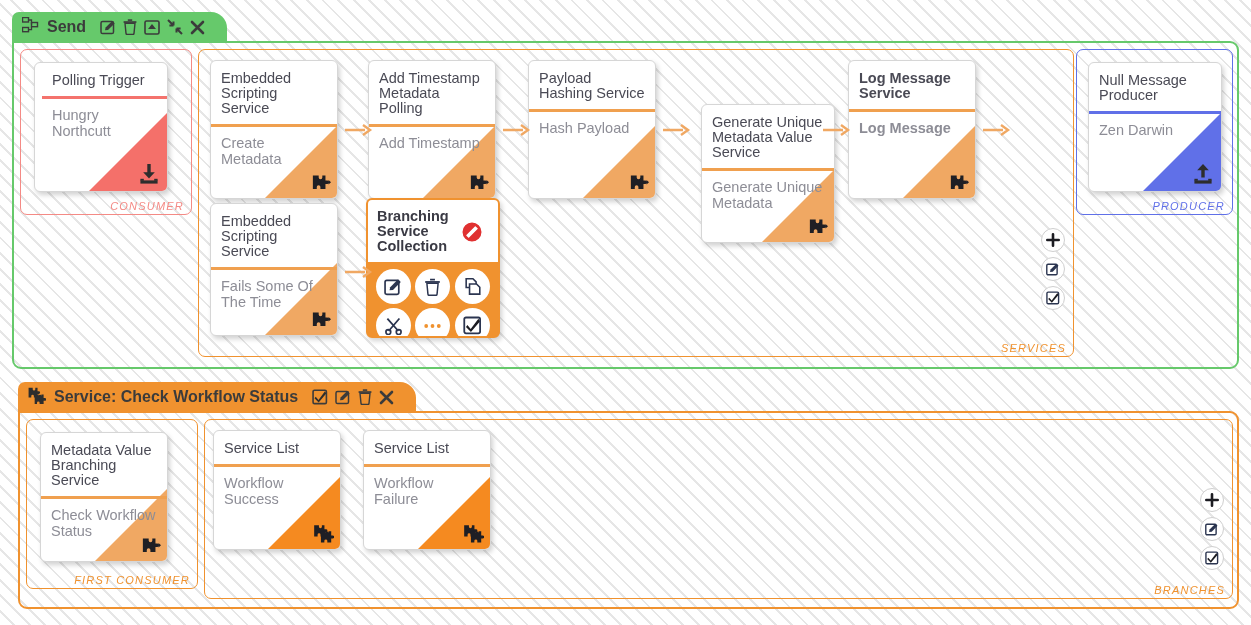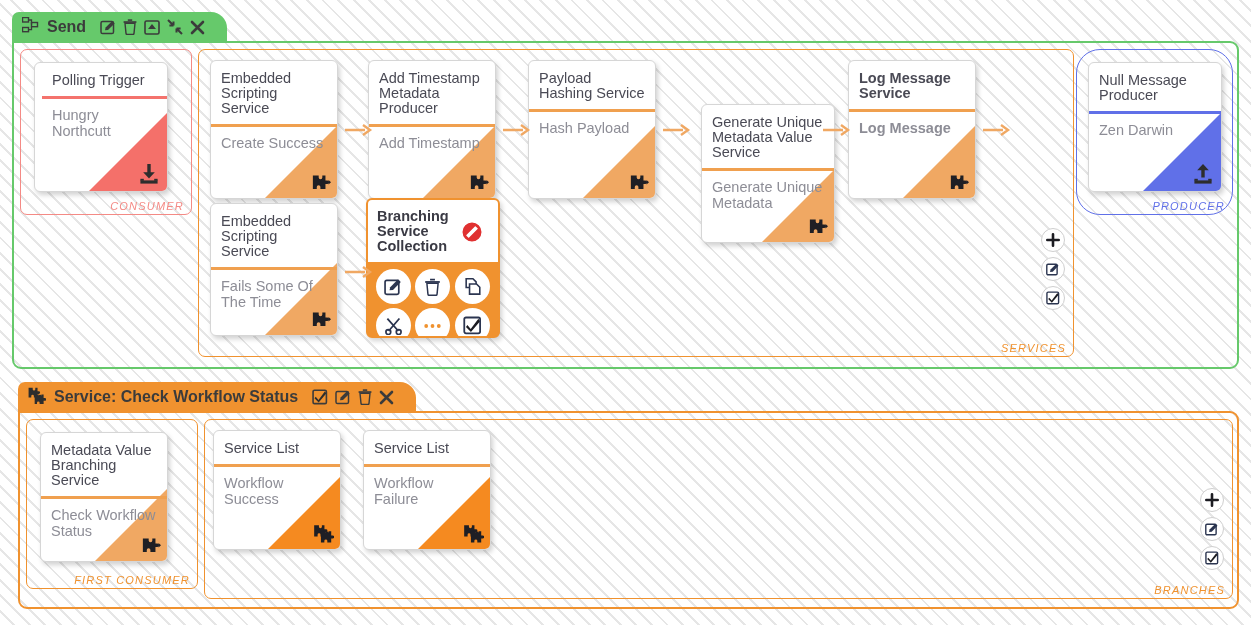--- a/index.html
+++ b/index.html
@@ -272,38 +272,38 @@
         </div>
       </div>
       <div class="region-label red">CONSUMER</div>
     </div>
 
     <div class="region services" style="left:184px; top:6px; width:876px; height:308px;">
 
       <div class="card" style="left:11px; top:10px; width:128px; height:139px;">
         <div class="card-title">Embedded Scripting Service</div>
         <div class="rule orange"></div>
-        <div class="card-sub">Create Success</div>
+        <div class="card-sub">Create Metadata</div>
         <div class="corner orange"></div>
         <div class="corner-icon">
           <svg width="21" height="21" viewBox="0 0 22 22">
             <path d="M3 3.6 h6.1 v2.1 a1.9 1.9 0 0 0 3.8 0 V3.6 h3.3 v5.2 h1.9 a1.9 1.9 0 0 1 0 3.8 h-1.9 v5.2 h-5.3 v-2.1 a1.9 1.9 0 0 0 -3.8 0 v2.1 H3 Z" fill="#1f1f24"></path>
             <path d="M19.4 8.4 l2.6 2.3 l-2.6 2.4 Z" fill="#1f1f24"></path>
           </svg>
         </div>
       </div>
 
       <span class="arrow" style="left:146px; top:73px;">
         <svg width="28" height="14" viewBox="0 0 28 14">
             <path d="M0 7 H20 M18 2 L25 7 L18 12" fill="none" stroke="#f0a863" stroke-width="2.4"></path>
           </svg>
       </span>
 
       <div class="card" style="left:169px; top:10px; width:128px; height:139px;">
-        <div class="card-title">Add Timestamp Metadata Producer</div>
+        <div class="card-title">Add Timestamp Metadata Polling</div>
         <div class="rule orange"></div>
         <div class="card-sub">Add Timestamp</div>
         <div class="corner orange"></div>
         <div class="corner-icon">
           <svg width="21" height="21" viewBox="0 0 22 22">
             <path d="M3 3.6 h6.1 v2.1 a1.9 1.9 0 0 0 3.8 0 V3.6 h3.3 v5.2 h1.9 a1.9 1.9 0 0 1 0 3.8 h-1.9 v5.2 h-5.3 v-2.1 a1.9 1.9 0 0 0 -3.8 0 v2.1 H3 Z" fill="#1f1f24"></path>
             <path d="M19.4 8.4 l2.6 2.3 l-2.6 2.4 Z" fill="#1f1f24"></path>
           </svg>
         </div>
       </div>
@@ -457,21 +457,21 @@
           <svg width="14" height="14" viewBox="0 0 18 18">
             <rect x="1.2" y="1.4" width="15" height="15" rx="1.6" fill="none" stroke="#2b3550" stroke-width="1.8"></rect>
             <path d="M4.2 8.6 L7.3 12.3 L14.6 2.6 L16 5.2 L7.5 15.2 L2.8 10.4 Z" fill="#1c1c22"></path>
           </svg>
         </div>
       </div>
 
       <div class="region-label orange">SERVICES</div>
     </div>
 
-    <div class="region producer" style="left:1062px; top:6px; width:157px; height:166px;border-radius:24px;">
+    <div class="region producer" style="left:1062px; top:6px; width:157px; height:166px;">
       <div class="card" style="left:11px; top:12px; width:134px; height:130px;">
         <div class="card-title">Null Message Producer</div>
         <div class="rule blue"></div>
         <div class="card-sub">Zen Darwin</div>
         <div class="corner blue"></div>
         <div class="corner-icon">
           <svg width="24" height="24" viewBox="0 0 24 24">
             <path d="M12 15.6 L12 5.4" stroke="#2d2d2d" stroke-width="3.4"></path>
             <path d="M6.2 8.2 L12 2 L17.8 8.2 Z" fill="#2d2d2d"></path>
             <rect x="3.4" y="18.4" width="17.2" height="3.2" fill="#2d2d2d"></rect>

